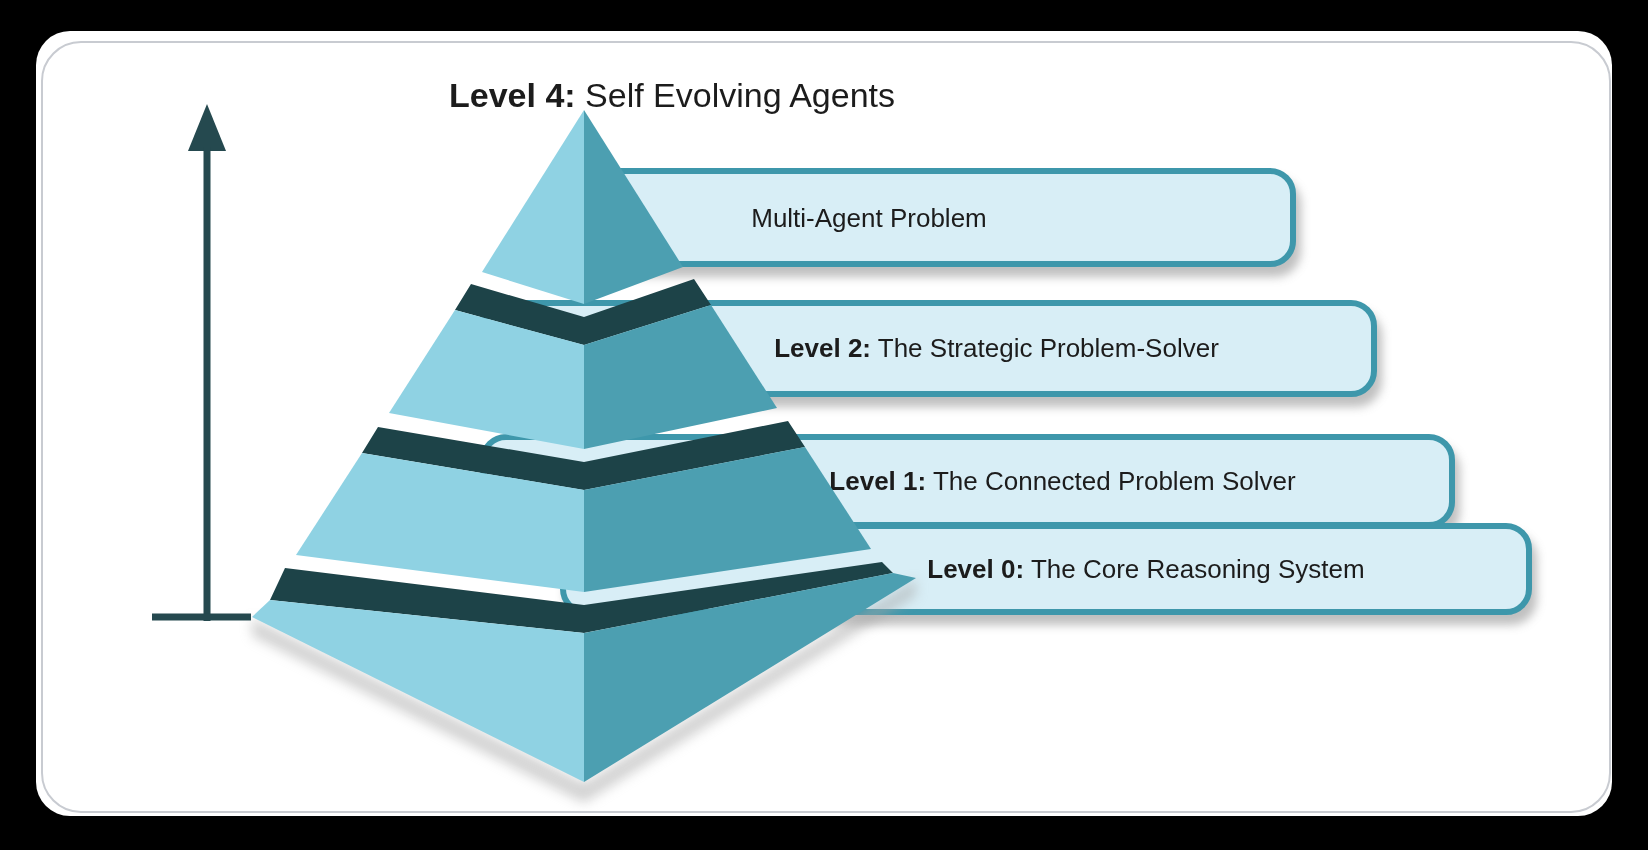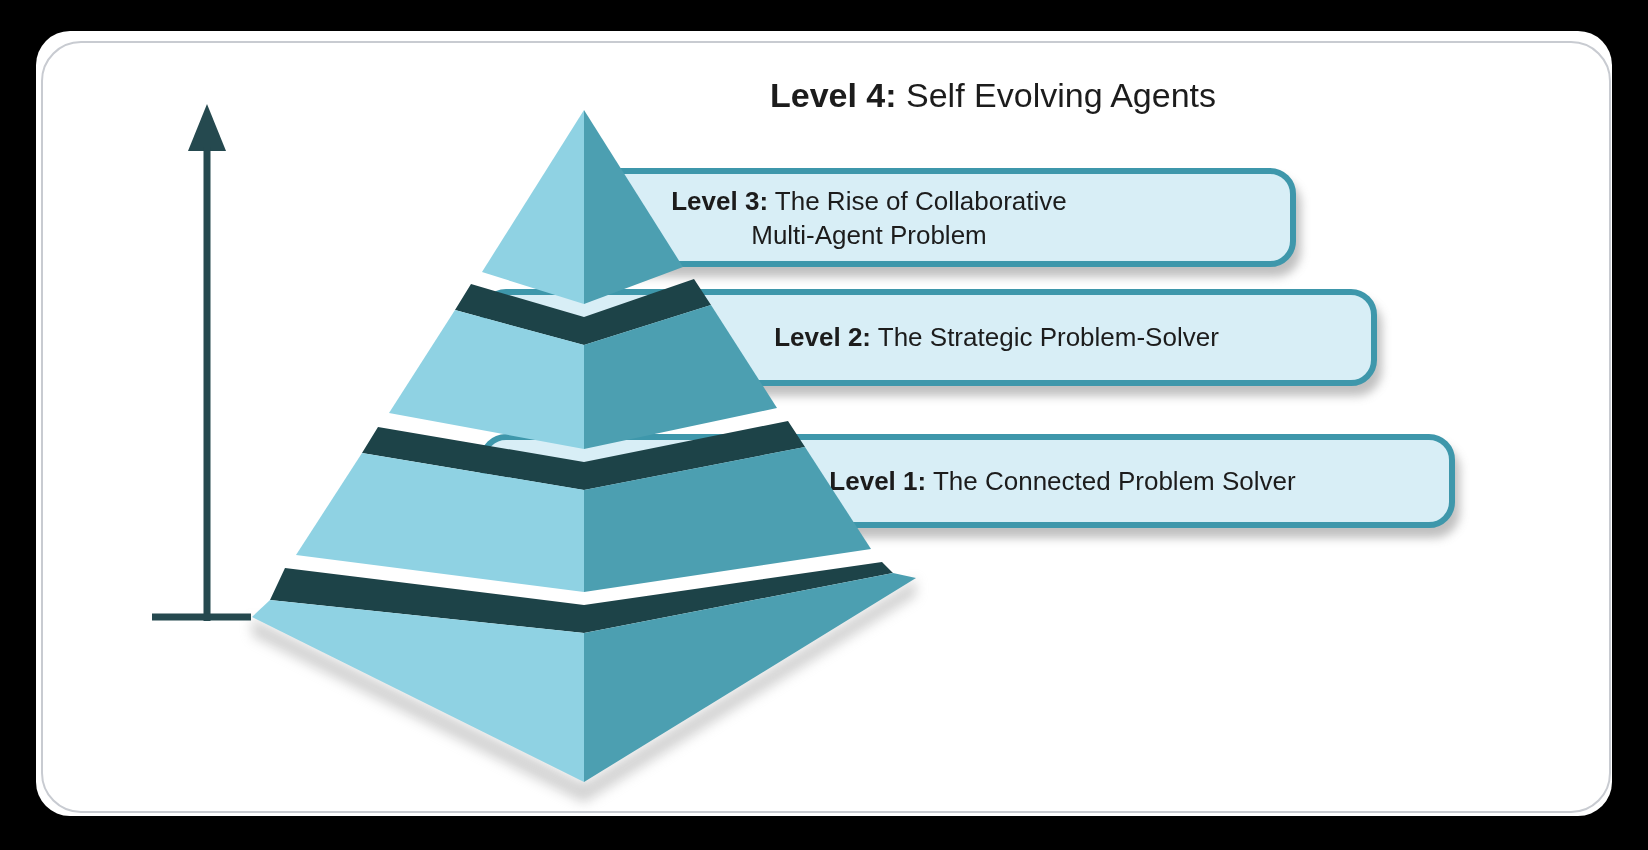--- a/index.html
+++ b/index.html
@@ -23,24 +23,24 @@
   .card-border {
     position: absolute;
     left: 41px; top: 41px;
     width: 1566px; height: 768px;
     border: 2px solid #c8cbd1;
     border-radius: 40px;
     z-index: 2;
   }
   .title {
     position: absolute;
-    left: 416px; top: 68px;
+    left: 449px; top: 68px;
     width: 800px; height: 54px;
     line-height: 54px;
-    text-align: right;
+    text-align: left;
     font-size: 34px;
     font-weight: 400;
     white-space: nowrap;
     z-index: 8;
   }
   .b { font-weight: 700; }
   .lvlbox {
     position: absolute;
     box-sizing: border-box;
     background: #d8eef6;
@@ -49,52 +49,54 @@
     box-shadow: 5px 10px 10px rgba(105,105,105,0.42);
     display: flex;
     align-items: center;
     justify-content: center;
     font-size: 26px;
     white-space: nowrap;
     z-index: 3;
   }
   .lvlbox .line { white-space: nowrap; }
   .box3 { left: 552px; top: 168px; width: 744px; height: 99px; padding-right: 110px; flex-direction: column; line-height: 34px; }
-  .box2 { left: 480px; top: 289px; width: 897px; height: 97px; padding-left: 136px; }
+  .box2 { left: 480px; top: 300px; width: 897px; height: 97px; padding-left: 136px; }
   .box1 { left: 480px; top: 406px; width: 975px; height: 94px; padding-left: 190px; margin-top: 28px; }
   .box0 { left: 560px; top: 523px; width: 972px; height: 92px; padding-left: 200px; }
   .pyr-svg {
     position: absolute;
     left: 0; top: 0;
     width: 1648px; height: 850px;
     z-index: 6;
     pointer-events: none;
   }
 </style>
 </head>
 <body>
 
 <div class="stage">
 
   <div class="card-white"></div>
   <div class="card-border"></div>
 
   <div class="lvlbox box3">
-    <div class="line"><span class="b">Level 3:</span> <span>The Rise of Collaborative</span></div>
     <div class="line">Multi-Agent Problem</div>
   </div>
 
   <div class="lvlbox box2">
     <div class="line"><span class="b">Level 2:</span> <span>The Strategic Problem-Solver</span></div>
   </div>
 
   <div class="lvlbox box1">
     <div class="line"><span class="b">Level 1:</span> <span>The Connected Problem Solver</span></div>
   </div>
 
+  <div class="lvlbox box0">
+    <div class="line"><span class="b">Level 0:</span> <span>The Core Reasoning System</span></div>
+  </div>
 
   <div class="title">
     <span class="b">Level 4:</span> <span>Self Evolving Agents</span>
   </div>
 
   <svg class="pyr-svg" viewBox="0 0 1648 850">
     <defs>
       <filter id="softblur" x="-30%" y="-30%" width="160%" height="160%">
         <feGaussianBlur stdDeviation="6"></feGaussianBlur>
       </filter>

